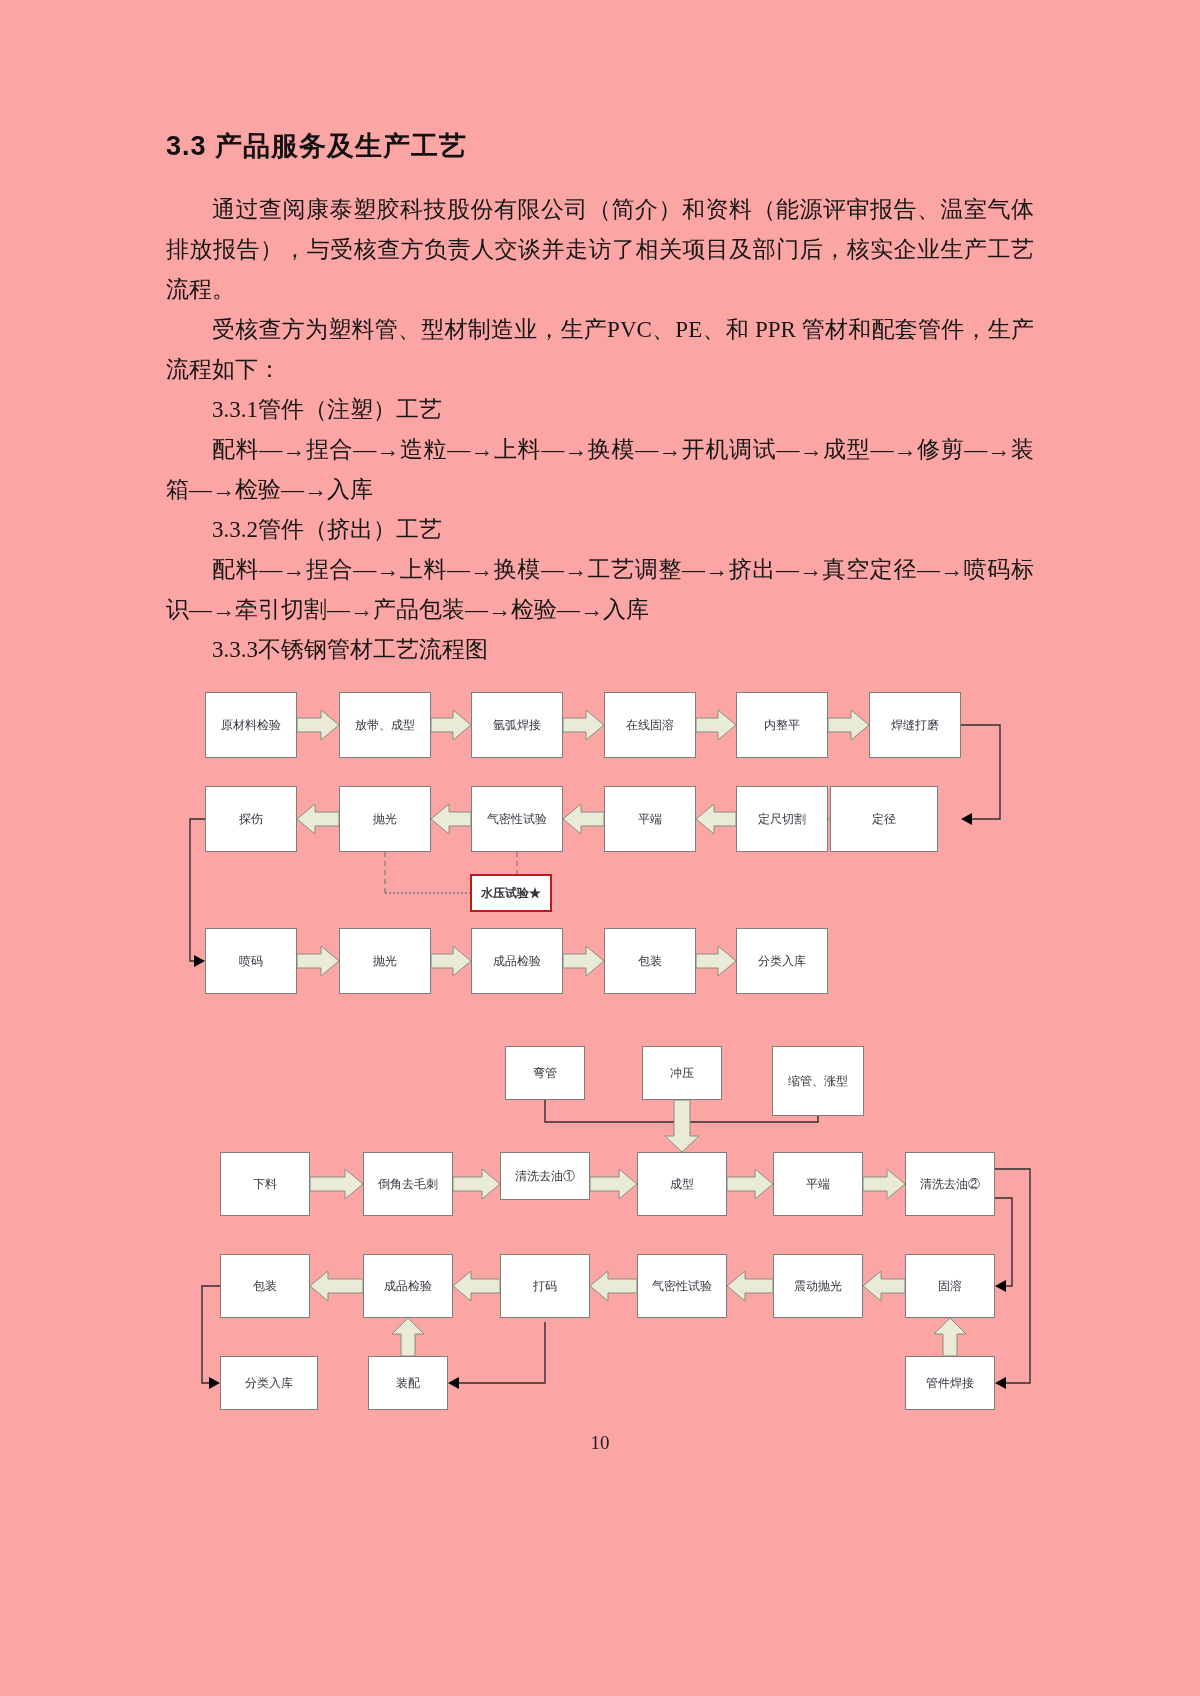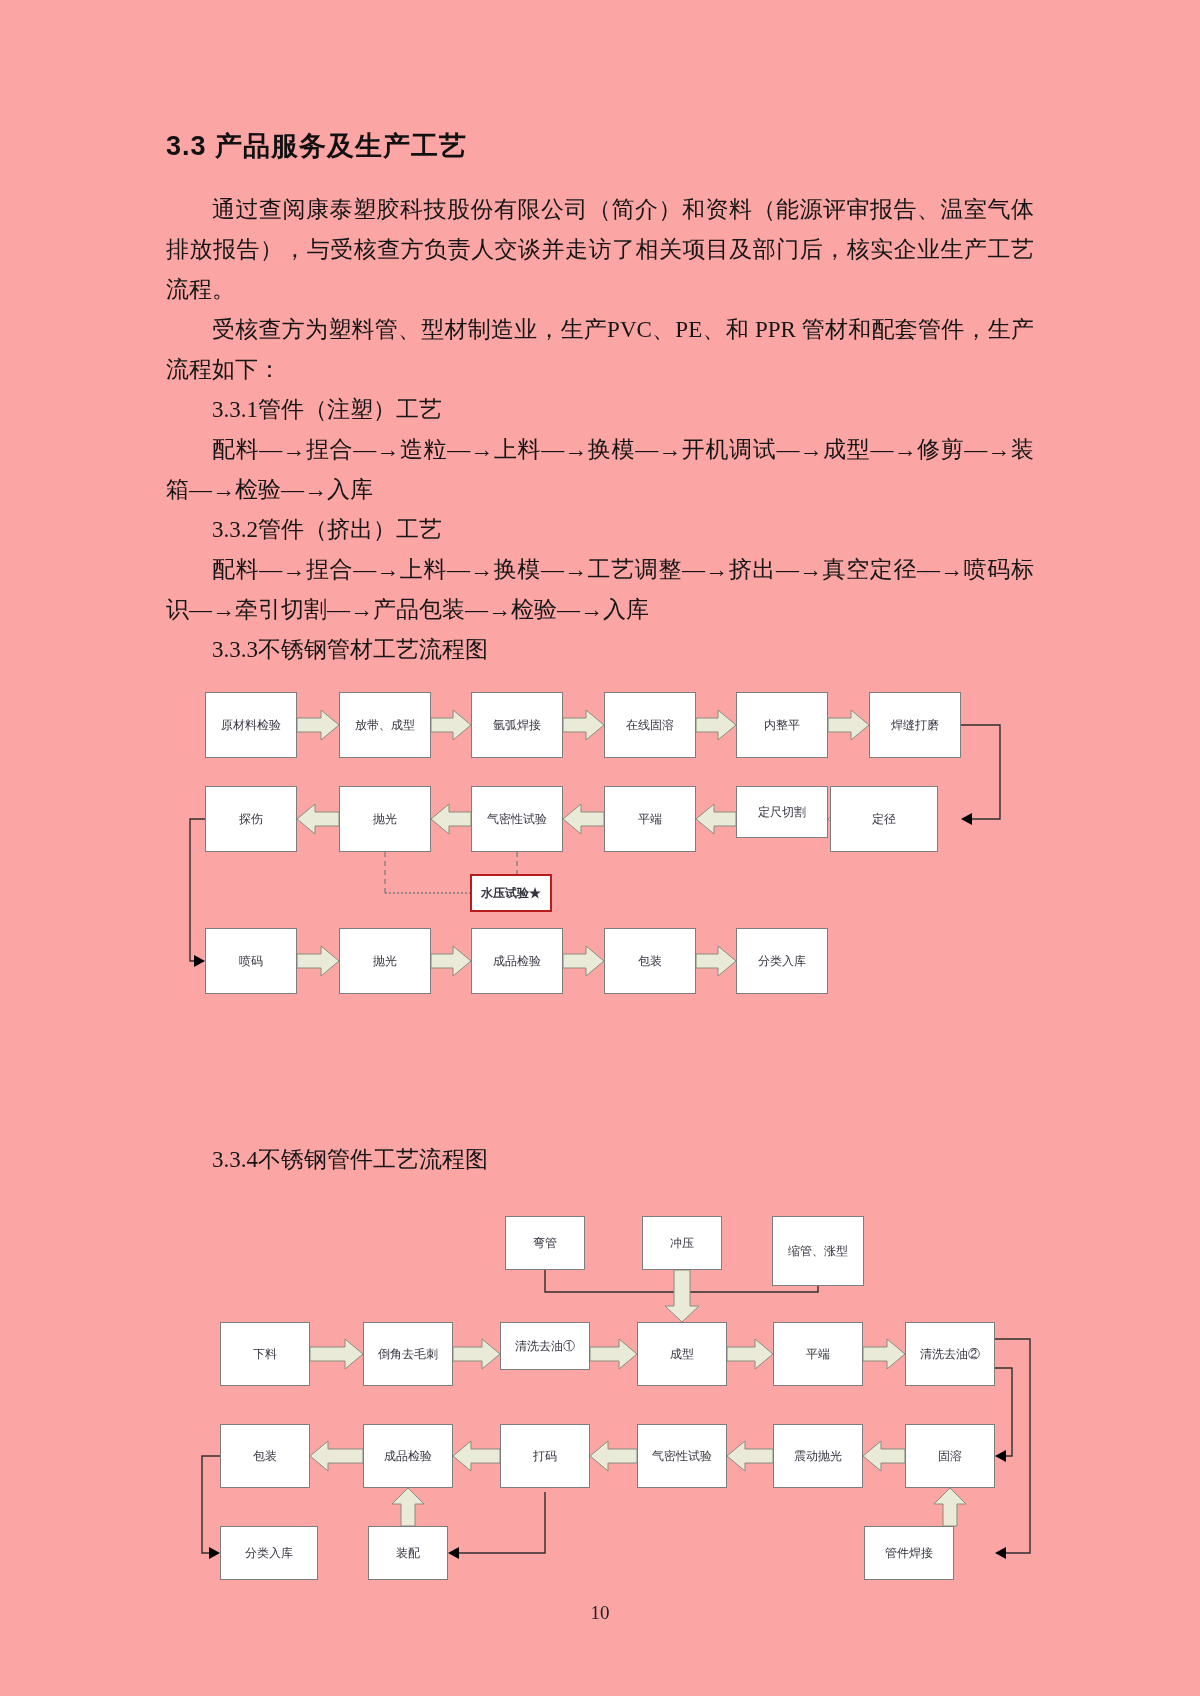--- a/index.html
+++ b/index.html
@@ -89,33 +89,32 @@
       <div class="fbox" style="left:173px;top:12px;width:92px;height:66px">放带、成型</div>
       <div class="fbox" style="left:305px;top:12px;width:92px;height:66px">氩弧焊接</div>
       <div class="fbox" style="left:438px;top:12px;width:92px;height:66px">在线固溶</div>
       <div class="fbox" style="left:570px;top:12px;width:92px;height:66px">内整平</div>
       <div class="fbox" style="left:703px;top:12px;width:92px;height:66px">焊缝打磨</div>
 
       <div class="fbox" style="left:39px;top:106px;width:92px;height:66px">探伤</div>
       <div class="fbox" style="left:173px;top:106px;width:92px;height:66px">抛光</div>
       <div class="fbox" style="left:305px;top:106px;width:92px;height:66px">气密性试验</div>
       <div class="fbox" style="left:438px;top:106px;width:92px;height:66px">平端</div>
-      <div class="fbox" style="left:570px;top:106px;width:92px;height:52px">定尺切割</div>
+      <div class="fbox" style="left:570px;top:106px;width:92px;height:66px">定尺切割</div>
       <div class="fbox" style="left:664px;top:106px;width:108px;height:66px">定径</div>
 
       <div class="fbox water" style="left:304px;top:194px;width:82px;height:38px">水压试验★</div>
 
       <div class="fbox" style="left:39px;top:248px;width:92px;height:66px">喷码</div>
       <div class="fbox" style="left:173px;top:248px;width:92px;height:66px">抛光</div>
       <div class="fbox" style="left:305px;top:248px;width:92px;height:66px">成品检验</div>
       <div class="fbox" style="left:438px;top:248px;width:92px;height:66px">包装</div>
       <div class="fbox" style="left:570px;top:248px;width:92px;height:66px">分类入库</div>
     </div>
 
-    <p class="head334">3.3.4不锈钢管件工艺流程图</p>
 
     <div class="chart chart2" style="height:380px;">
       <svg width="868" height="380" viewBox="0 0 868 380">
 
         <polyline class="wire" points="379,62 379,84 508,84"></polyline>
         <polyline class="wire" points="652,62 652,84 524,84"></polyline>
 
         <polygon class="barrow" points="508,62 508,98 499,98 516,114 533,98 524,98 524,62"></polygon>
 
         <polygon class="barrow" points="144,139 179,139 179,131 197,146 179,161 179,153 144,153"></polygon>
@@ -159,18 +158,18 @@
 
       <div class="fbox" style="left:54px;top:216px;width:90px;height:64px">包装</div>
       <div class="fbox" style="left:197px;top:216px;width:90px;height:64px">成品检验</div>
       <div class="fbox" style="left:334px;top:216px;width:90px;height:64px">打码</div>
       <div class="fbox" style="left:471px;top:216px;width:90px;height:64px">气密性试验</div>
       <div class="fbox" style="left:607px;top:216px;width:90px;height:64px">震动抛光</div>
       <div class="fbox" style="left:739px;top:216px;width:90px;height:64px">固溶</div>
 
       <div class="fbox" style="left:54px;top:318px;width:98px;height:54px">分类入库</div>
       <div class="fbox" style="left:202px;top:318px;width:80px;height:54px">装配</div>
-      <div class="fbox" style="left:698px;top:318px;width:90px;height:54px">管件焊接</div>
+      <div class="fbox" style="left:739px;top:318px;width:90px;height:54px">管件焊接</div>
     </div>
 
     <div class="footer">10</div>
   </div>
 </div>
 
 </body></html>

